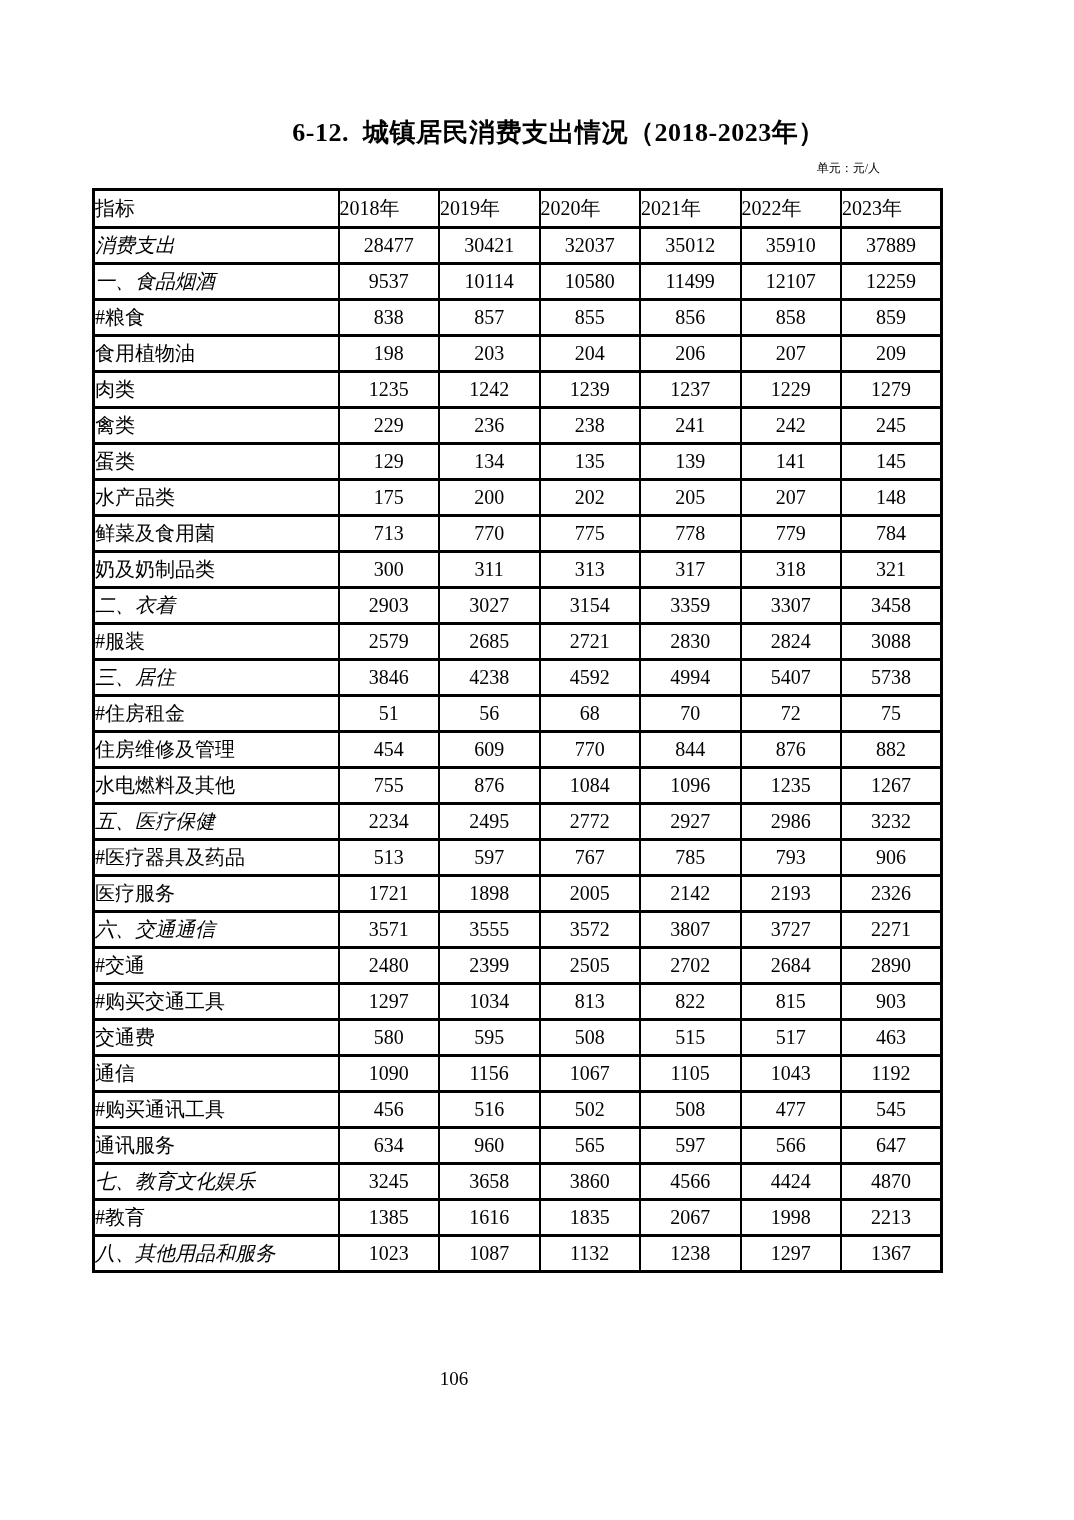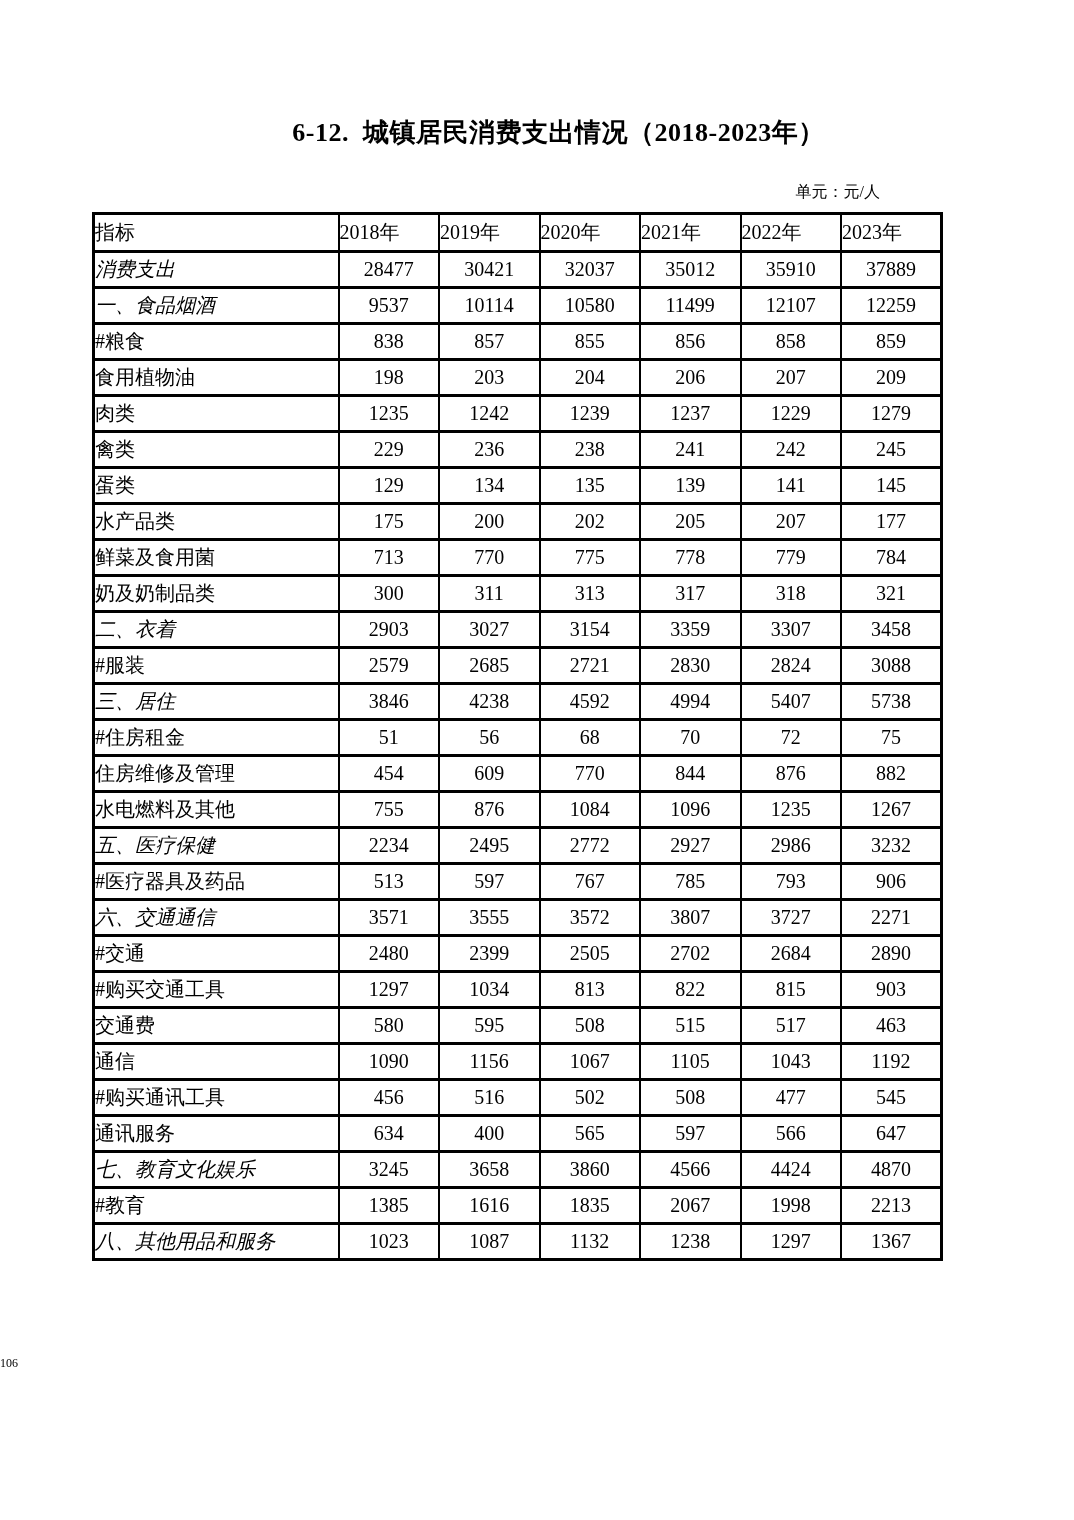--- a/index.html
+++ b/index.html
@@ -22,25 +22,25 @@
     margin: 0;
     padding-top: 118px;
     text-align: center;
     font-size: 26px;
     line-height: 30px;
     font-weight: bold;
     white-space: pre;
     letter-spacing: 0.5px;
   }
   .unit-line {
-    margin-top: 32px;
+    margin-top: 8px;
     margin-bottom: 8px;
     text-align: right;
     padding-right: 145px;
-    font-size: 16px;
+    font-size: 12px;
     line-height: 24px;
   }
   table.stat-table {
     border-collapse: collapse;
     width: 851px;
     table-layout: fixed;
     border-left: 3px solid #000;
     border-right: 3px solid #000;
     border-top: 3px solid #000;
     border-bottom: 3px solid #000;
@@ -71,21 +71,22 @@
   .stat-table td.label {
     text-align: left;
   }
   .indent-0 { padding-left: 5px; font-style: italic; }
   .indent-1 { padding-left: 11px; }
   .indent-2 { padding-left: 25px; }
   .indent-3 { padding-left: 37px; }
   .page-footer {
     width: 908px;
     margin-top: 95px;
-    font-size: 12px;
+    text-align: center;
+    font-size: 19px;
   }
 </style>
 </head>
 <body>
 
 <div class="page">
   <div class="sheet">
     <h1 class="doc-title">6-12.  城镇居民消费支出情况（2018-2023年）</h1>
     <div class="unit-line">单元：元/人</div>
     <table class="stat-table">
@@ -173,21 +174,21 @@
             <td class="num">141</td>
             <td class="num">145</td>
           </tr>
           <tr>
             <td class="label indent-2">水产品类</td>
             <td class="num">175</td>
             <td class="num">200</td>
             <td class="num">202</td>
             <td class="num">205</td>
             <td class="num">207</td>
-            <td class="num">177</td>
+            <td class="num">148</td>
           </tr>
           <tr>
             <td class="label indent-2">鲜菜及食用菌</td>
             <td class="num">713</td>
             <td class="num">770</td>
             <td class="num">775</td>
             <td class="num">778</td>
             <td class="num">779</td>
             <td class="num">784</td>
           </tr>
@@ -266,20 +267,29 @@
           <tr>
             <td class="label indent-1">#医疗器具及药品</td>
             <td class="num">513</td>
             <td class="num">597</td>
             <td class="num">767</td>
             <td class="num">785</td>
             <td class="num">793</td>
             <td class="num">906</td>
           </tr>
           <tr>
+            <td class="label indent-2">医疗服务</td>
+            <td class="num">1721</td>
+            <td class="num">1898</td>
+            <td class="num">2005</td>
+            <td class="num">2142</td>
+            <td class="num">2193</td>
+            <td class="num">2326</td>
+          </tr>
+          <tr>
             <td class="label indent-0">六、交通通信</td>
             <td class="num">3571</td>
             <td class="num">3555</td>
             <td class="num">3572</td>
             <td class="num">3807</td>
             <td class="num">3727</td>
             <td class="num">2271</td>
           </tr>
           <tr>
             <td class="label indent-1">#交通</td>
@@ -322,21 +332,21 @@
             <td class="num">456</td>
             <td class="num">516</td>
             <td class="num">502</td>
             <td class="num">508</td>
             <td class="num">477</td>
             <td class="num">545</td>
           </tr>
           <tr>
             <td class="label indent-3">通讯服务</td>
             <td class="num">634</td>
-            <td class="num">400</td>
+            <td class="num">960</td>
             <td class="num">565</td>
             <td class="num">597</td>
             <td class="num">566</td>
             <td class="num">647</td>
           </tr>
           <tr>
             <td class="label indent-0">七、教育文化娱乐</td>
             <td class="num">3245</td>
             <td class="num">3658</td>
             <td class="num">3860</td>

